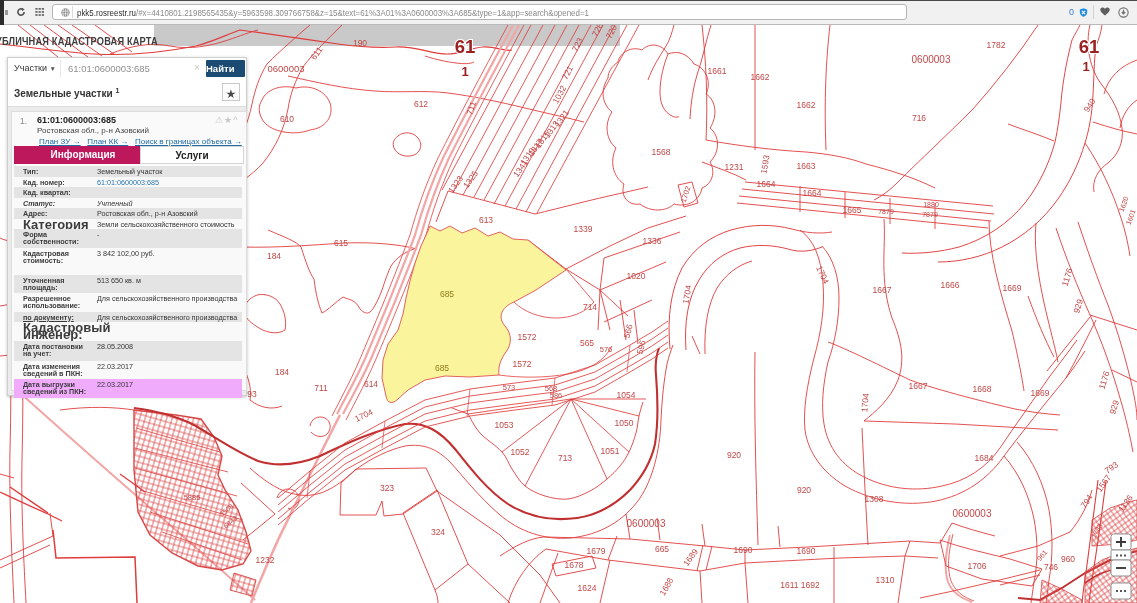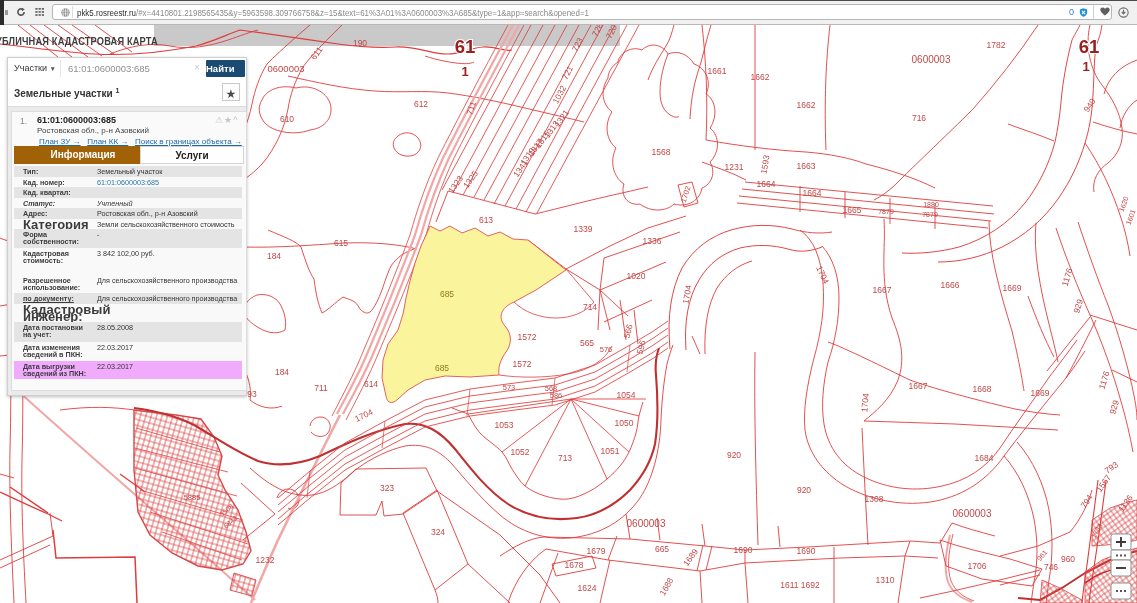--- a/index.html
+++ b/index.html
@@ -345,21 +345,21 @@
         <rect x="9.6" y="0" width="3.4" height="2.6"></rect>
       <rect x="0" y="4.6" width="3.4" height="2.6"></rect>
         <rect x="4.8" y="4.6" width="3.4" height="2.6"></rect>
         <rect x="9.6" y="4.6" width="3.4" height="2.6"></rect>
       <rect x="0" y="9.2" width="3.4" height="2.6"></rect>
         <rect x="4.8" y="9.2" width="3.4" height="2.6"></rect>
         <rect x="9.6" y="9.2" width="3.4" height="2.6"></rect>
     </g>
   </svg>
 
-  <div class="abs" style="left:52px;top:4px;width:1060px;height:16px;background:#fff;border:1px solid #b5b5b5;border-radius:3px;box-sizing:border-box;">
+  <div class="abs" style="left:52px;top:4px;width:855px;height:16px;background:#fff;border:1px solid #b5b5b5;border-radius:3px;box-sizing:border-box;">
     <svg class="abs" style="left:8px;top:2.5px;" width="9" height="9" viewBox="0 0 13 13">
       <circle cx="6.5" cy="6.5" r="6" fill="#8d8d8d"></circle>
       <path d="M2 4.5 h9 M2 8.5 h9 M6.5 .5 v12 M4 1 c-1.5 3.5 -1.5 7.5 0 11 M9 1 c1.5 3.5 1.5 7.5 0 11" stroke="#f1f1f1" stroke-width="1" fill="none"></path>
     </svg>
     <div class="abs" style="left:19px;top:1px;width:1px;height:12px;background:#dcdcdc;"></div>
     <div class="abs" style="left:24px;top:3px;font-size:9px;color:#8a8a8a;white-space:nowrap;transform:scaleX(0.88);transform-origin:0 0;"><span style="color:#2b2b2b;">pkk5.rosreestr.ru</span>/#x=4410801.2198565435&amp;y=5963598.309766758&amp;z=15&amp;text=61%3A01%3A0600003%3A685&amp;type=1&amp;app=search&amp;opened=1</div>
     <div class="abs" style="left:1016px;top:2px;font-size:9px;color:#3a7bd5;">0</div>
     <svg class="abs" style="left:1026px;top:2.5px;" width="9" height="9" viewBox="0 0 16 16">
       <path d="M8 .5 L14.5 2.5 V8 C14.5 12 11 14.7 8 15.5 C5 14.7 1.5 12 1.5 8 V2.5 Z" fill="#1e8fe0"></path>
       <path d="M5.2 5.2 L10.8 10.8 M10.8 5.2 L5.2 10.8" stroke="#fff" stroke-width="2"></path>
@@ -395,21 +395,21 @@
     </div>
   </div>
 
   <div class="abs" style="left:3px;top:53px;width:236px;height:280px;background:#fafafa;border:1px solid #ddd;box-sizing:border-box;">
     <div class="abs" style="left:8px;top:4px;font-size:8.5px;color:#888;">1.</div>
     <div class="abs" style="left:25px;top:3px;font-size:9px;font-weight:bold;color:#222;">61:01:0600003:685</div>
     <div class="abs" style="left:203px;top:3px;font-size:9px;color:#c5c5c5;letter-spacing:1px;">⚠★^</div>
     <div class="abs" style="left:25px;top:14px;font-size:8px;color:#444;">Ростовская обл., р-н Азовский</div>
     <div class="abs" style="left:27px;top:25px;font-size:8px;color:#1d6ba7;white-space:nowrap;"><u>План ЗУ →</u>&nbsp;&nbsp;&nbsp;<u>План КК →</u>&nbsp;&nbsp;&nbsp;<u>Поиск в границах объекта →</u></div>
 
-    <div class="abs" style="left:2px;top:34px;width:138px;height:18px;background:#a16207;color:#fff;font-weight:bold;font-size:10px;text-align:center;line-height:18px;">Информация</div>
+    <div class="abs" style="left:2px;top:34px;width:138px;height:18px;background:#be185d;color:#fff;font-weight:bold;font-size:10px;text-align:center;line-height:18px;">Информация</div>
     <div class="abs" style="left:128px;top:34px;width:104px;height:18px;background:#fff;border:1px solid #d5d5d5;box-sizing:border-box;color:#222;font-weight:bold;font-size:10px;text-align:center;line-height:18px;">Услуги</div>
 
     <div class="abs" style="left:2px;top:54px;width:228px;">
 <div style="height:10.5px;background:#e4e4e4;position:relative;overflow:hidden;">
           <div style="position:absolute;left:9px;top:2px;width:80px;font-size:7.2px;line-height:7.3px;font-weight:bold;color:#3c3c3c;">Тип:</div>
           <div style="position:absolute;left:83px;top:2px;width:145px;font-size:7.2px;line-height:7.3px;color:#333;white-space:nowrap;">Земельный участок</div>
         </div>
 <div style="height:10.5px;background:#f9f9f9;position:relative;overflow:hidden;">
           <div style="position:absolute;left:9px;top:2px;width:80px;font-size:7.2px;line-height:7.3px;font-weight:bold;color:#3c3c3c;">Кад. номер:</div>
           <div style="position:absolute;left:83px;top:2px;width:145px;font-size:7.2px;line-height:7.3px;color:#2a76ad;white-space:nowrap;">61:01:0600003:685</div>
@@ -431,20 +431,24 @@
           <div style="position:absolute;left:83px;top:2px;width:145px;font-size:7.2px;line-height:7.3px;color:#333;white-space:nowrap;">Земли сельскохозяйственного стоимость</div>
         </div>
 <div style="height:18.5px;background:#e4e4e4;position:relative;overflow:hidden;">
           <div style="position:absolute;left:9px;top:2px;width:80px;font-size:7.2px;line-height:7.3px;font-weight:bold;color:#3c3c3c;">Форма<br>собственности:</div>
           <div style="position:absolute;left:83px;top:2px;width:145px;font-size:7.2px;line-height:7.3px;color:#333;white-space:nowrap;">-</div>
         </div>
 <div style="height:27px;background:#f9f9f9;position:relative;overflow:hidden;">
           <div style="position:absolute;left:9px;top:2px;width:80px;font-size:7.2px;line-height:7.3px;font-weight:bold;color:#3c3c3c;">Кадастровая<br>стоимость:</div>
           <div style="position:absolute;left:83px;top:2px;width:145px;font-size:7.2px;line-height:7.3px;color:#333;white-space:nowrap;">3 842 102,00 руб.</div>
         </div>
+<div style="height:18.5px;background:#e4e4e4;position:relative;overflow:hidden;">
+          <div style="position:absolute;left:9px;top:2px;width:80px;font-size:7.2px;line-height:7.3px;font-weight:bold;color:#3c3c3c;">Уточненная<br>площадь:</div>
+          <div style="position:absolute;left:83px;top:2px;width:145px;font-size:7.2px;line-height:7.3px;color:#333;white-space:nowrap;">513 650 кв. м</div>
+        </div>
 <div style="height:18.5px;background:#f9f9f9;position:relative;overflow:hidden;">
           <div style="position:absolute;left:9px;top:2px;width:80px;font-size:7.2px;line-height:7.3px;font-weight:bold;color:#3c3c3c;">Разрешенное<br>использование:</div>
           <div style="position:absolute;left:83px;top:2px;width:145px;font-size:7.2px;line-height:7.3px;color:#333;white-space:nowrap;">Для сельскохозяйственного производства</div>
         </div>
 <div style="height:10.5px;background:#e4e4e4;position:relative;overflow:hidden;">
           <div style="position:absolute;left:9px;top:2px;width:80px;font-size:7.2px;line-height:7.3px;font-weight:bold;color:#3c3c3c;text-decoration:underline;">по документу:</div>
           <div style="position:absolute;left:83px;top:2px;width:145px;font-size:7.2px;line-height:7.3px;color:#333;white-space:nowrap;">Для сельскохозяйственного производства</div>
         </div>
 <div style="height:18.5px;background:#f9f9f9;position:relative;overflow:hidden;">
           <div style="position:absolute;left:9px;top:2px;width:80px;font-size:13px;line-height:7.3px;font-weight:bold;color:#3c3c3c;">Кадастровый<br>инженер:</div>

